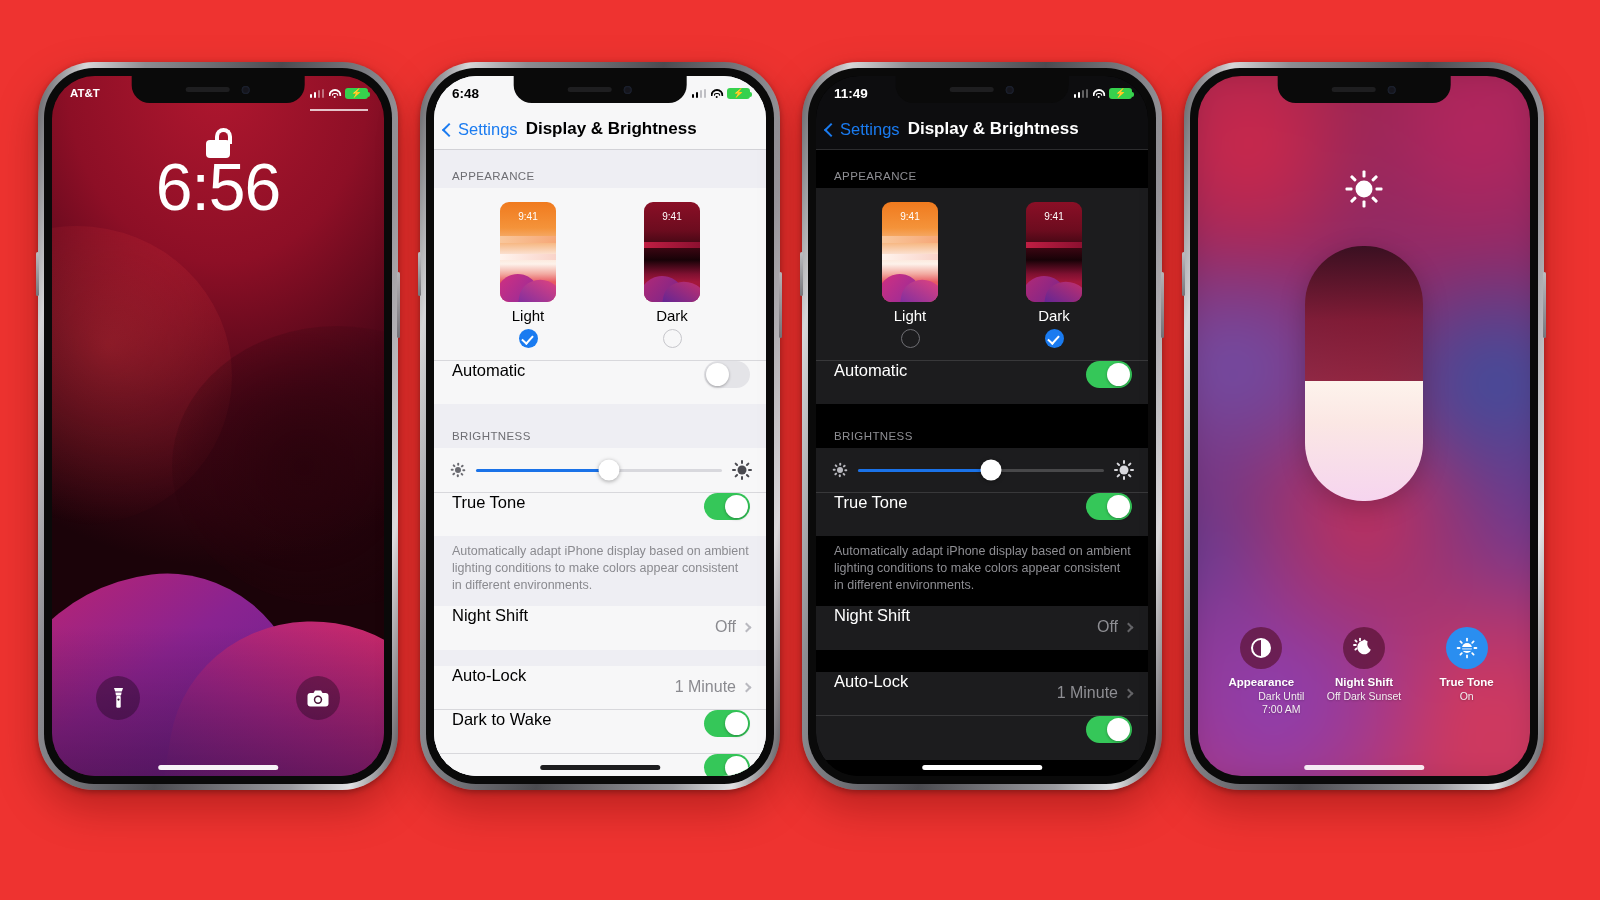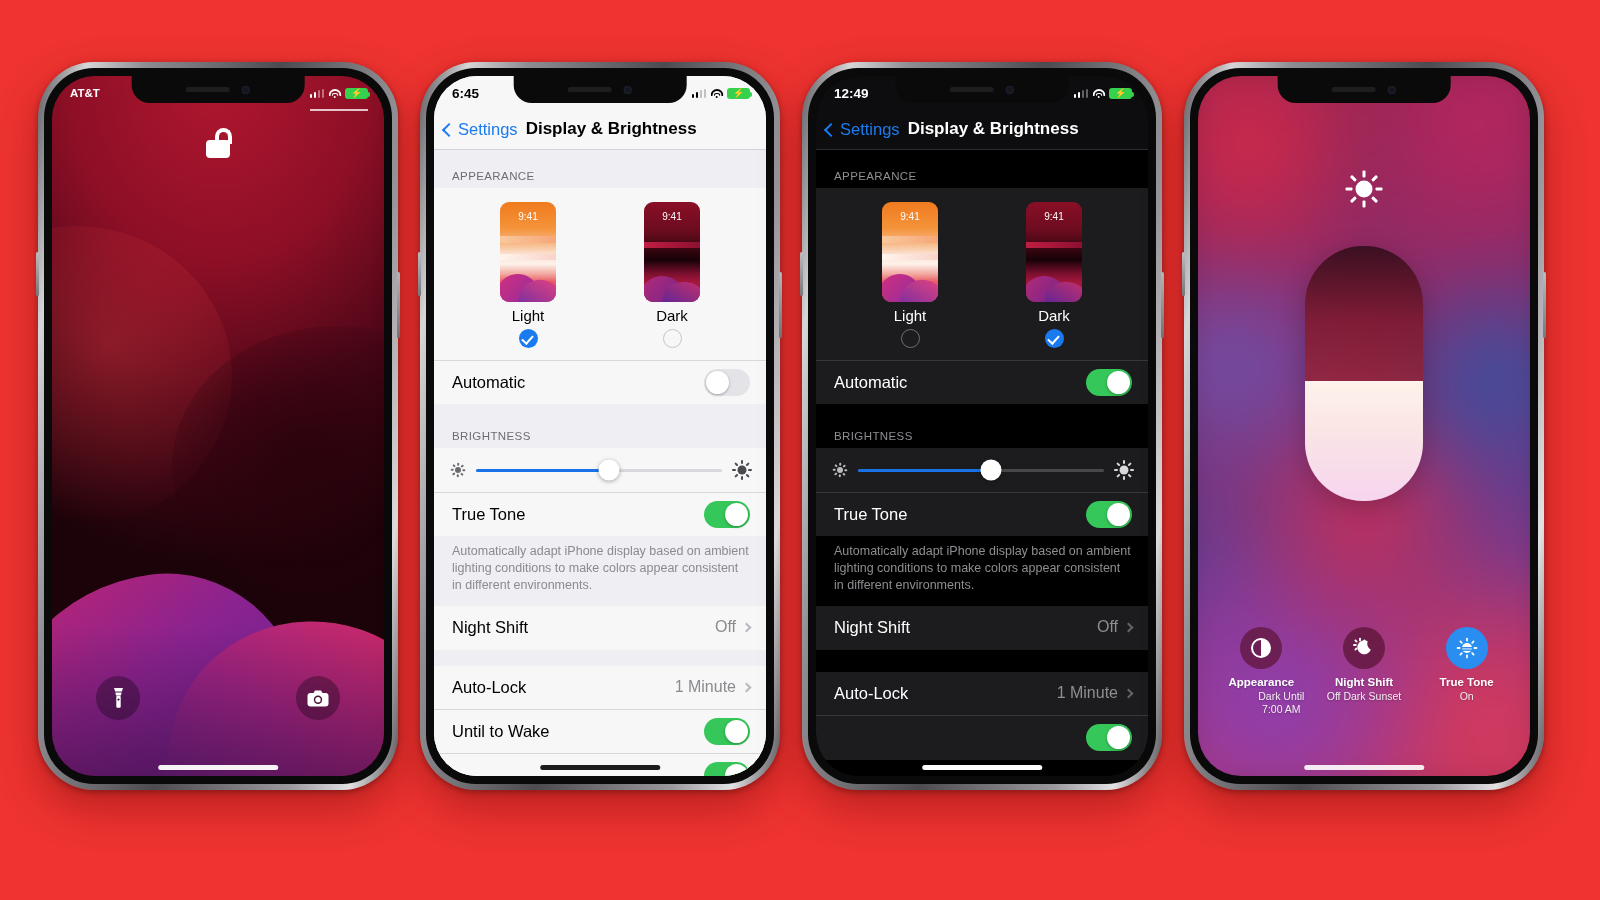--- a/index.html
+++ b/index.html
@@ -128,21 +128,21 @@
     border-bottom:2.6px solid #1a7bf0; transform:rotate(45deg);
     margin-right:2px;
   }
   .nav-back-label { color:#1a7bf0; font-size:16.5px; }
   .nav-title { font-size:17px; font-weight:bold; margin-left:8px; }
   .scroll { position:absolute; top:74px; left:0; right:0; bottom:0; }
   .sec-head {
     font-size:11.5px; letter-spacing:.4px; padding:20px 16px 6px 18px;
   }
   .row {
-    display:flex; align-items:center; justify-content:space-between;
+    display:flex; justify-content:space-between;
     padding:0 16px 0 18px; height:40px; font-size:16.5px;
     border-bottom:.5px solid transparent;
     gap:29px;
   }
   .row-value { display:flex; align-items:center; gap:7px; font-size:16px; }
   .chev-right {
     width:7px; height:7px; border-top:2px solid #b9b9bf;
     border-right:2px solid #b9b9bf; transform:rotate(45deg);
   }
   .footnote { font-size:12.5px; line-height:1.35; padding:7px 17px 12px 18px; }
@@ -277,20 +277,21 @@
                 <span class="bolt">⚡</span>
               </span>
           </div>
         </div>
         <div style="position:absolute; right:16px; top:33px; width:58px; height:2px; background:rgba(255,255,255,.75); z-index:36;"></div>
 
         <div class="lock-icon">
           <div class="lock-shackle"></div>
           <div class="lock-body"></div>
         </div>
+        <div class="lock-time">6:56</div>
 
         <div class="quick-btn" style="left:44px;">
           <svg width="13" height="22" viewBox="0 0 13 22">
             <path d="M2 1h9l-1.2 3.4H3.2z" fill="#fff"></path>
             <path d="M3.4 5.4h6.2l-.6 3H4z" fill="#fff"></path>
             <rect x="4.3" y="8.8" width="4.4" height="12" rx="1.2" fill="#fff"></rect>
             <circle cx="6.5" cy="12.6" r="1.1" fill="#3a1230"></circle>
           </svg>
         </div>
         <div class="quick-btn" style="right:44px;">
@@ -412,42 +413,42 @@
 
             <div style="background:#f7f7f8;">
               <div class="row" style="color:#000; height:44px; border-bottom:.5px solid #d8d8dc;">
                 <span>Auto-Lock</span>
                 <span class="row-value">
                   <span style="color:#8a8a8f;">1 Minute</span>
                   <span class="chev-right"></span>
                 </span>
               </div>
               <div class="row" style="color:#000; height:44px; border-bottom:.5px solid #d8d8dc;">
-                <span>Until to Wake</span>
+                <span>Dark to Wake</span>
                 <span class="toggle on">
                   <span class="knob"></span>
                 </span>
               </div>
               <div class="row" style="color:#000; height:44px;">
                 <span></span>
                 <span class="toggle on">
                   <span class="knob"></span>
                 </span>
               </div>
             </div>
           </div>
 
           <div class="notch">
             <div class="speaker"></div>
             <div class="cam"></div>
           </div>
 
           <div class="statusbar">
             <div class="sb-left">
-              <span style="color:#000; font-size:13.5px; font-weight:bold;">6:45</span>
+              <span style="color:#000; font-size:13.5px; font-weight:bold;">6:48</span>
             </div>
             <div class="sb-right">
               <span class="bars">
                 <i style="background:#000"></i>
                   <i style="background:#000"></i>
                 <i style="background:#bfbfc4"></i>
                   <i style="background:#bfbfc4"></i>
               </span>
               <span class="wifi">
                 <span style="width:13px;height:6.5px;border-width:2px;border-color:#000;top:1px;"></span>
@@ -586,21 +587,21 @@
             </div>
           </div>
 
           <div class="notch">
             <div class="speaker"></div>
             <div class="cam"></div>
           </div>
 
           <div class="statusbar">
             <div class="sb-left">
-              <span style="color:#fff; font-size:13.5px; font-weight:bold;">12:49</span>
+              <span style="color:#fff; font-size:13.5px; font-weight:bold;">11:49</span>
             </div>
             <div class="sb-right">
               <span class="bars">
                 <i style="background:#fff"></i>
                   <i style="background:#fff"></i>
                 <i style="background:rgba(255,255,255,.35)"></i>
                   <i style="background:rgba(255,255,255,.35)"></i>
               </span>
               <span class="wifi">
                 <span style="width:13px;height:6.5px;border-width:2px;border-color:#fff;top:1px;"></span>

